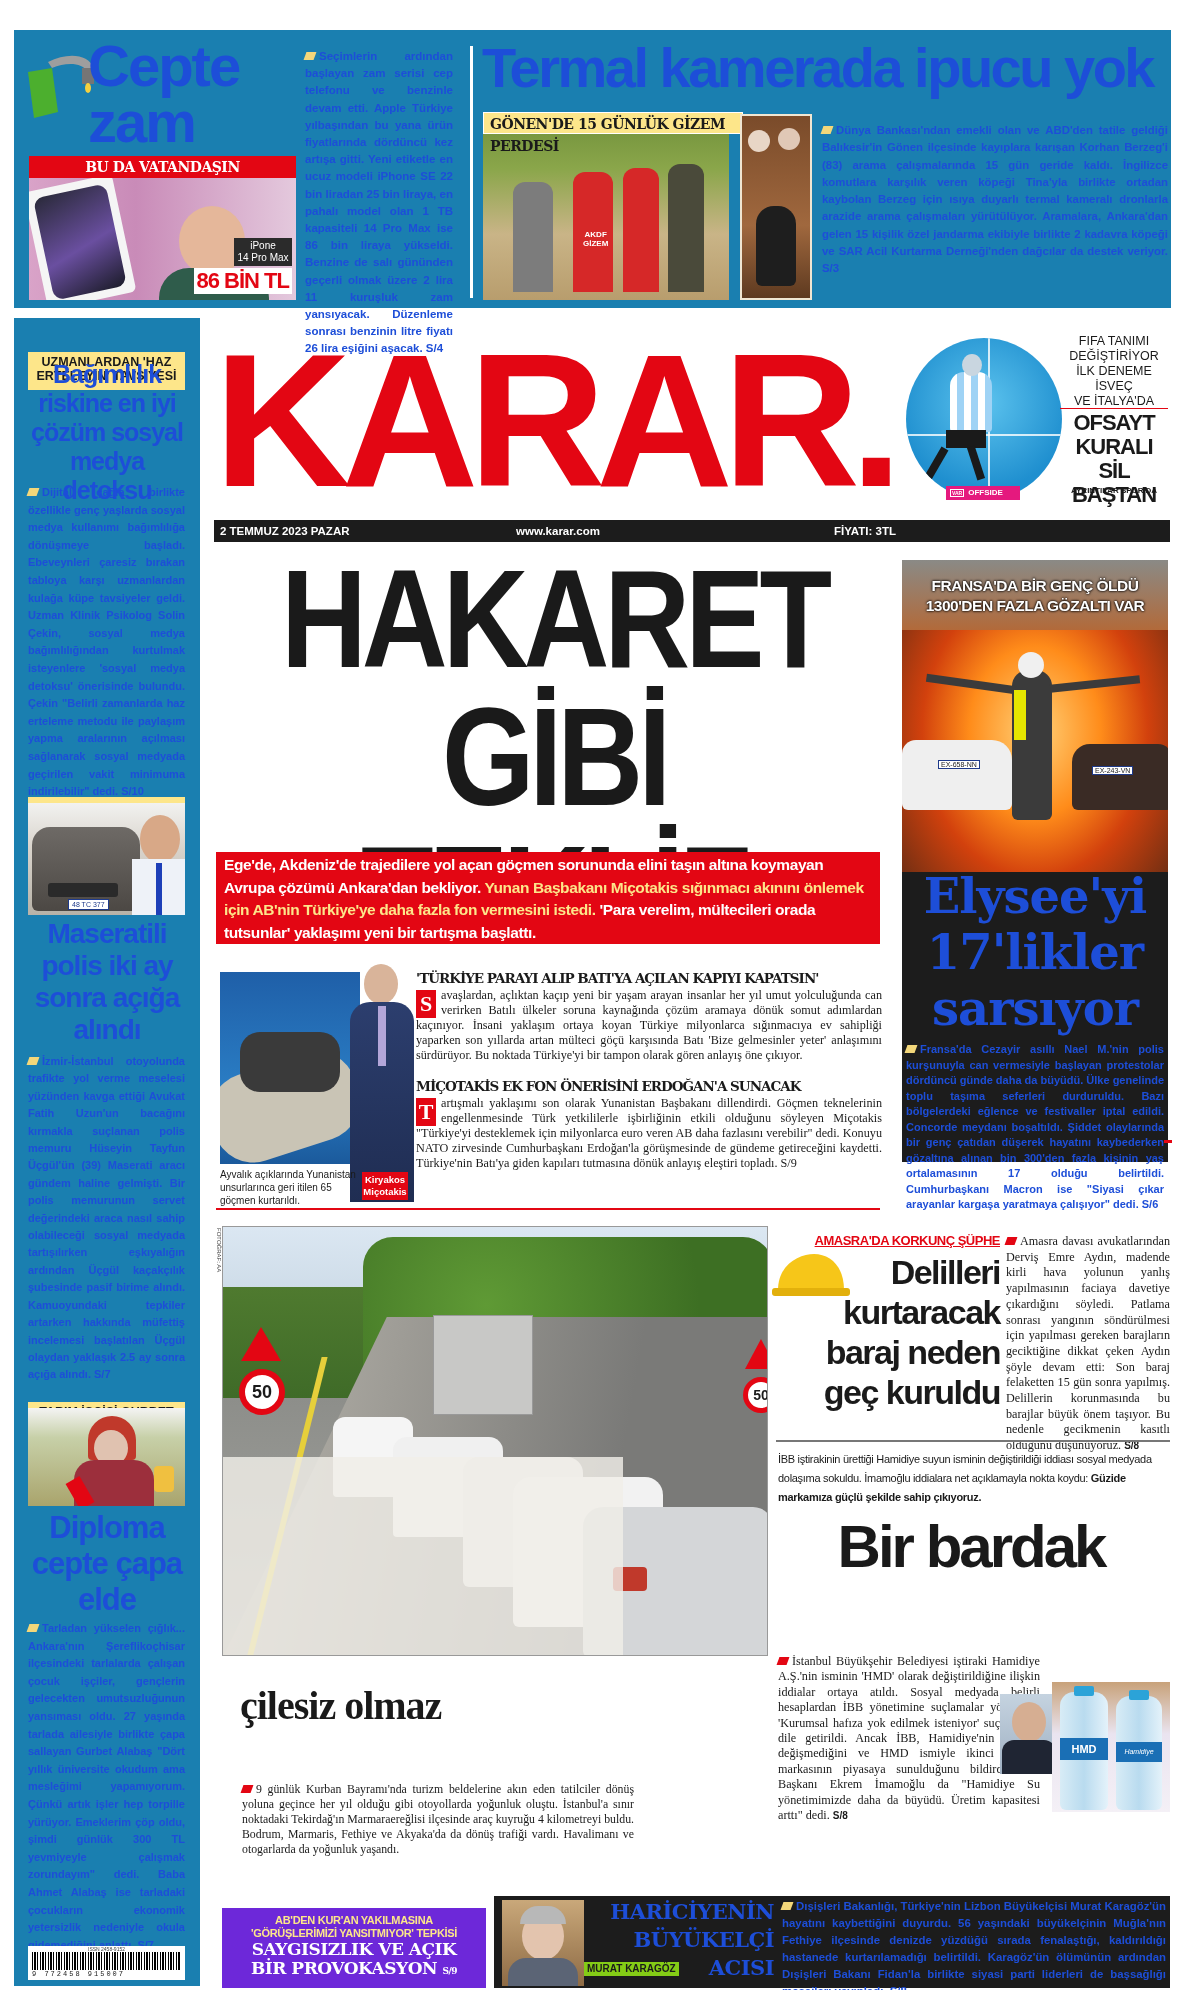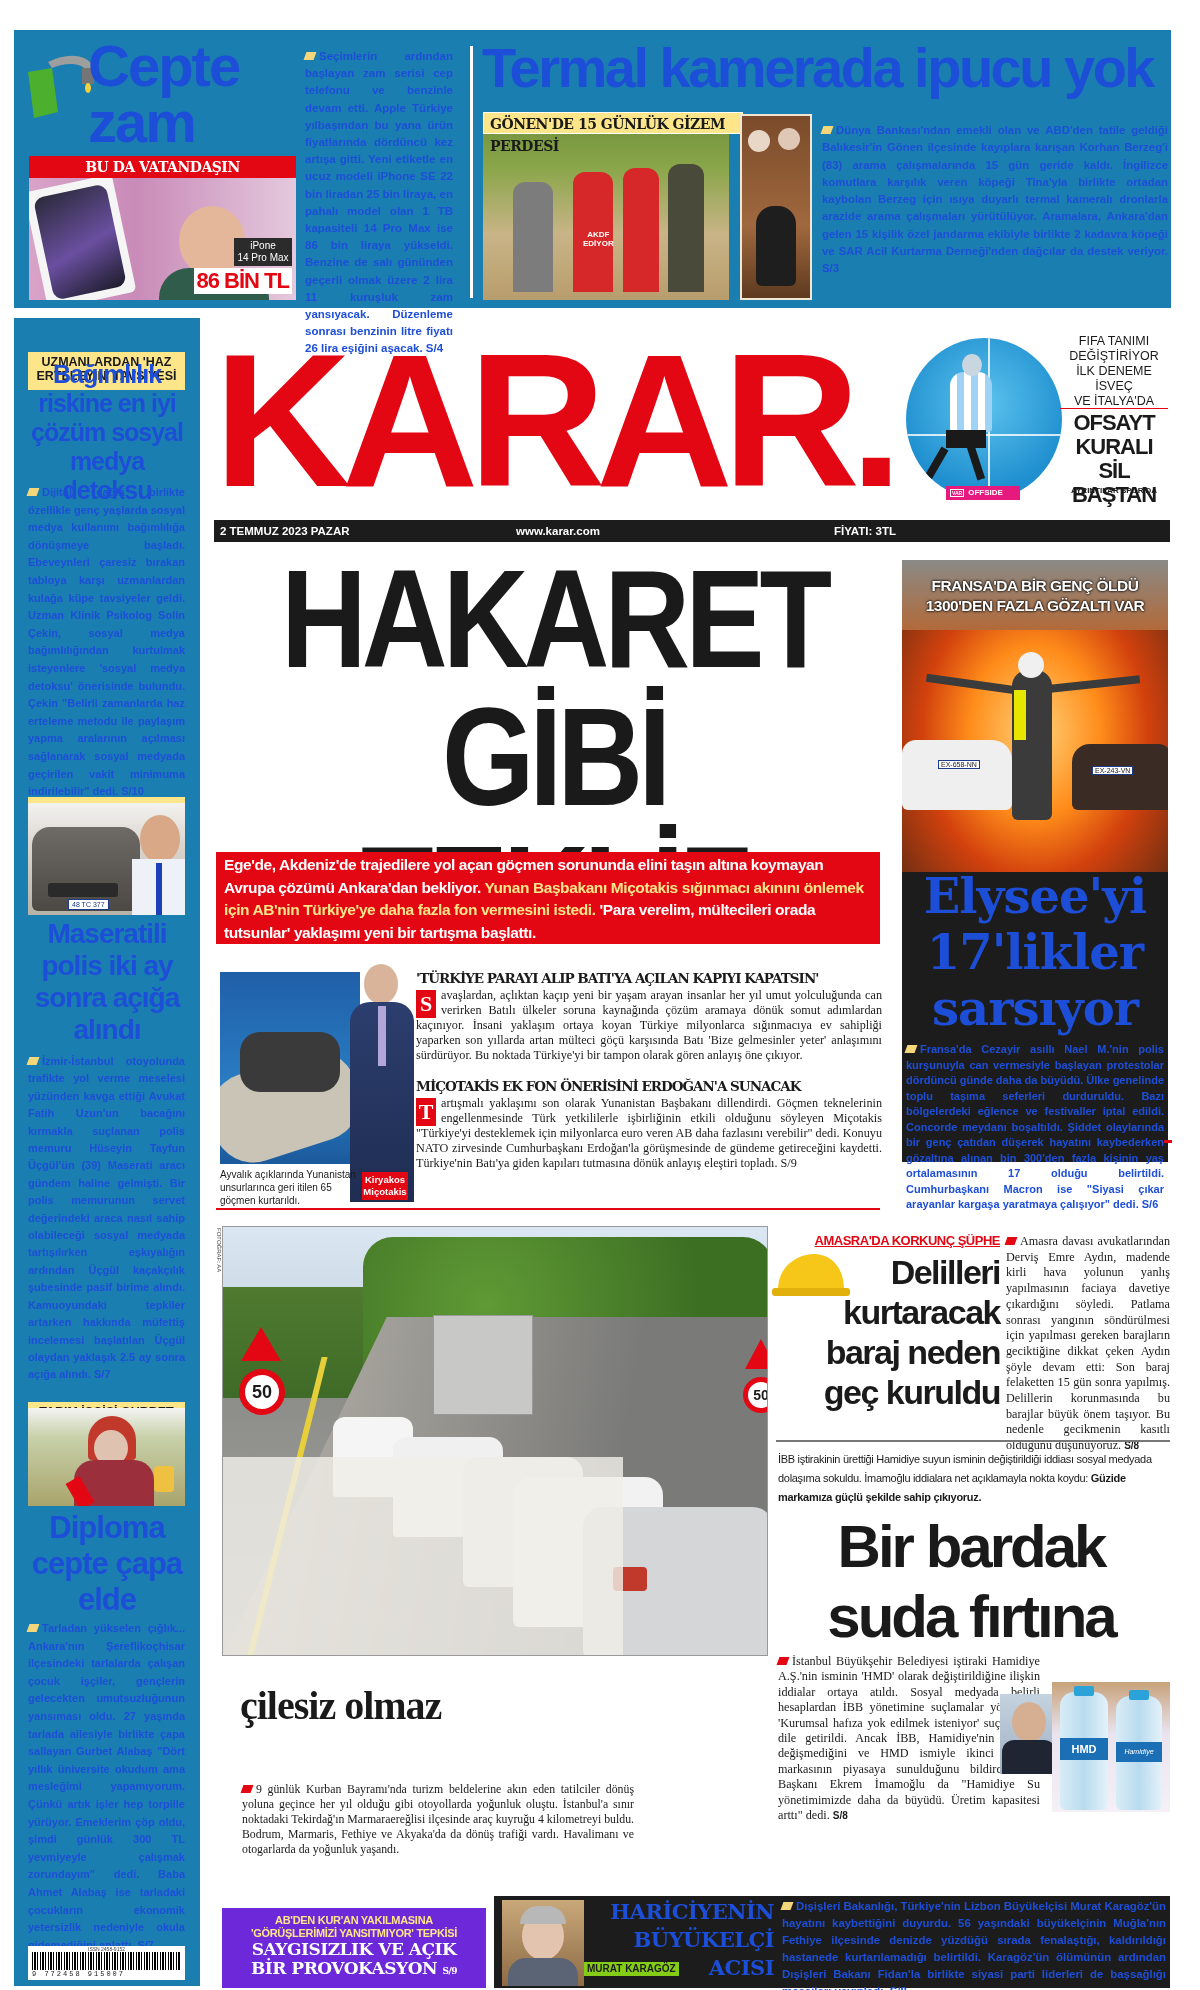--- a/index.html
+++ b/index.html
@@ -53,21 +53,21 @@
 <div class="abs" style="left:470px;top:46px;width:3px;height:252px;background:#fff;"></div>
 
 <div class="abs white" style="left:482px;top:36px;width:686px;font-weight:700;font-size:56px;line-height:64px;letter-spacing:-2.5px;white-space:nowrap;">Termal kamerada ipucu yok</div>
 <div class="abs photo" style="left:483px;top:112px;width:246px;height:188px;background:linear-gradient(180deg,#6f8f3a 0%,#8aa64a 30%,#c9b487 65%,#b89d6d 100%);">
   <div style="position:absolute;left:30px;top:70px;width:40px;height:110px;background:#7c7c7c;border-radius:12px 12px 0 0;"></div>
   <div style="position:absolute;left:90px;top:60px;width:40px;height:120px;background:#d62828;border-radius:12px 12px 0 0;"></div>
   <div style="position:absolute;left:140px;top:56px;width:36px;height:124px;background:#d62828;border-radius:12px 12px 0 0;"></div>
   <div style="position:absolute;left:185px;top:52px;width:36px;height:128px;background:#4a4a3a;border-radius:12px 12px 0 0;"></div>
   <div style="position:absolute;left:100px;top:118px;color:#fff;font-size:8px;font-weight:700;text-align:center;line-height:9px;">
     <div>AKDF</div>
-    <div>EDİYOR</div>
+    <div>GİZEM</div>
   </div>
 </div>
 <div class="abs" style="left:483px;top:112px;width:260px;height:22px;background:#fde68a;color:#1a1a1a;font-weight:700;font-size:14px;line-height:22px;padding-left:6px;font-family:'DejaVu Serif',serif;letter-spacing:-0.5px;border:1px solid #fff;">
   <span>GÖNEN'DE 15 GÜNLÜK GİZEM PERDESİ</span>
 </div>
 <div class="abs photo" style="left:740px;top:114px;width:72px;height:186px;background:linear-gradient(180deg,#7a4b2a,#a0683e 60%,#5e3a20);border:2px solid #f0e6d2;">
   <div style="position:absolute;left:6px;top:14px;width:22px;height:22px;border-radius:50%;background:#e8d6c6;"></div>
   <div style="position:absolute;left:36px;top:12px;width:22px;height:22px;border-radius:50%;background:#e0c8b6;"></div>
   <div style="position:absolute;left:14px;top:90px;width:40px;height:80px;background:#1e1e1e;border-radius:18px 18px 6px 6px;"></div>
 </div>
@@ -270,21 +270,20 @@
   <b style="font-family:'Liberation Sans',sans-serif;font-size:10px;">S/8</b>
 </div>
 <div class="abs" style="left:776px;top:1440px;width:394px;height:2px;background:#777;"></div>
 
 <div class="abs" style="left:778px;top:1450px;width:392px;font-size:11px;line-height:19px;color:#1a1a1a;letter-spacing:-0.3px;">
   <span>İBB iştirakinin ürettiği Hamidiye suyun isminin değiştirildiği iddiası sosyal medyada dolaşıma sokuldu. İmamoğlu iddialara net açıklamayla nokta koydu:</span>
   <b>Güzide markamıza güçlü şekilde sahip çıkıyoruz.</b>
 </div>
 <div class="abs" style="left:772px;top:1512px;width:398px;text-align:center;font-weight:700;font-size:60px;line-height:70px;color:#1a1a1a;letter-spacing:-3px;">
   <div>Bir bardak</div>
-  <div>suda fırtına</div>
 </div>
 <div class="abs serif just" style="left:778px;top:1654px;width:262px;font-size:12.2px;line-height:15.4px;color:#1a1a1a;">
   <span class="bullet red"></span><span>İstanbul Büyükşehir Belediyesi iştiraki Hamidiye A.Ş.'nin isminin 'HMD' olarak değiştirildiğine ilişkin iddialar ortaya atıldı. Sosyal medyada belirli hesaplardan İBB yönetimine suçlamalar yöneltildi. 'Kurumsal hafıza yok edilmek isteniyor' suçlamaları dile getirildi. Ancak İBB, Hamidiye'nin isminin değişmediğini ve HMD ismiyle ikinci bir su markasının piyasaya sunulduğunu bildirdi. İBB Başkanı Ekrem İmamoğlu da "Hamidiye Su yönetimimizde daha da büyüdü. Üretim kapasitesi arttı" dedi.</span>
   <b style="font-family:'Liberation Sans',sans-serif;font-size:10px;">S/8</b>
 </div>
 <div class="abs photo" style="left:1000px;top:1694px;width:58px;height:80px;background:linear-gradient(180deg,#c5d3e0,#9fb0c2);">
   <div style="position:absolute;left:12px;top:8px;width:34px;height:40px;border-radius:50%;background:#d6ae92;"></div>
   <div style="position:absolute;left:2px;top:46px;width:54px;height:34px;background:#1f2533;border-radius:12px 12px 0 0;"></div>
 </div>
 <div class="abs photo" style="left:1052px;top:1682px;width:118px;height:130px;background:linear-gradient(180deg,#c8a27a,#eae4f0 40%,#f4f0f6);">

